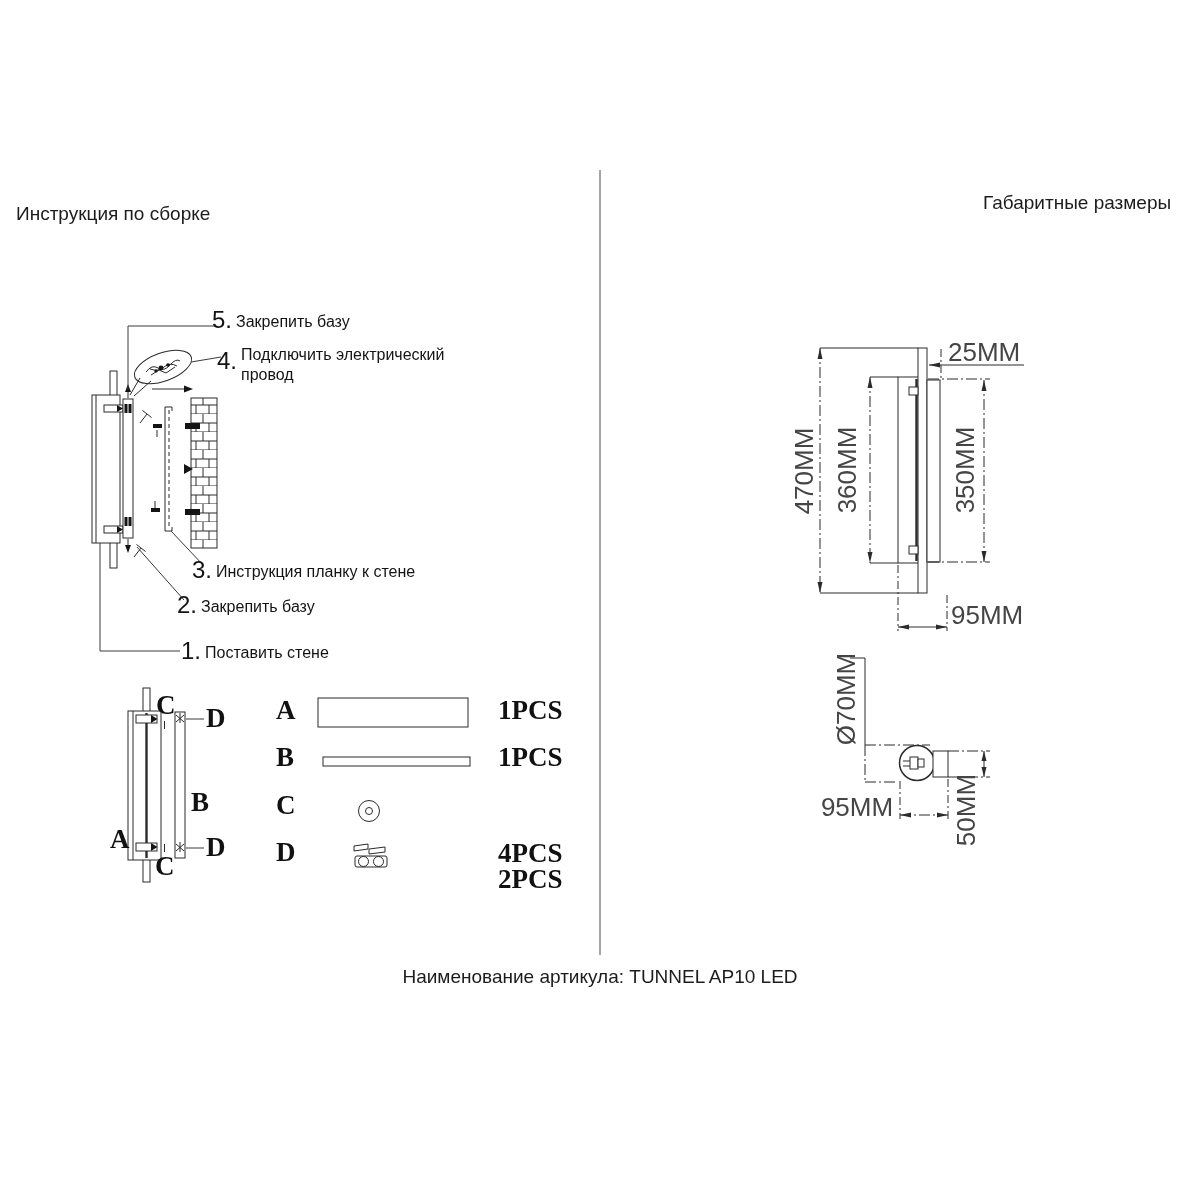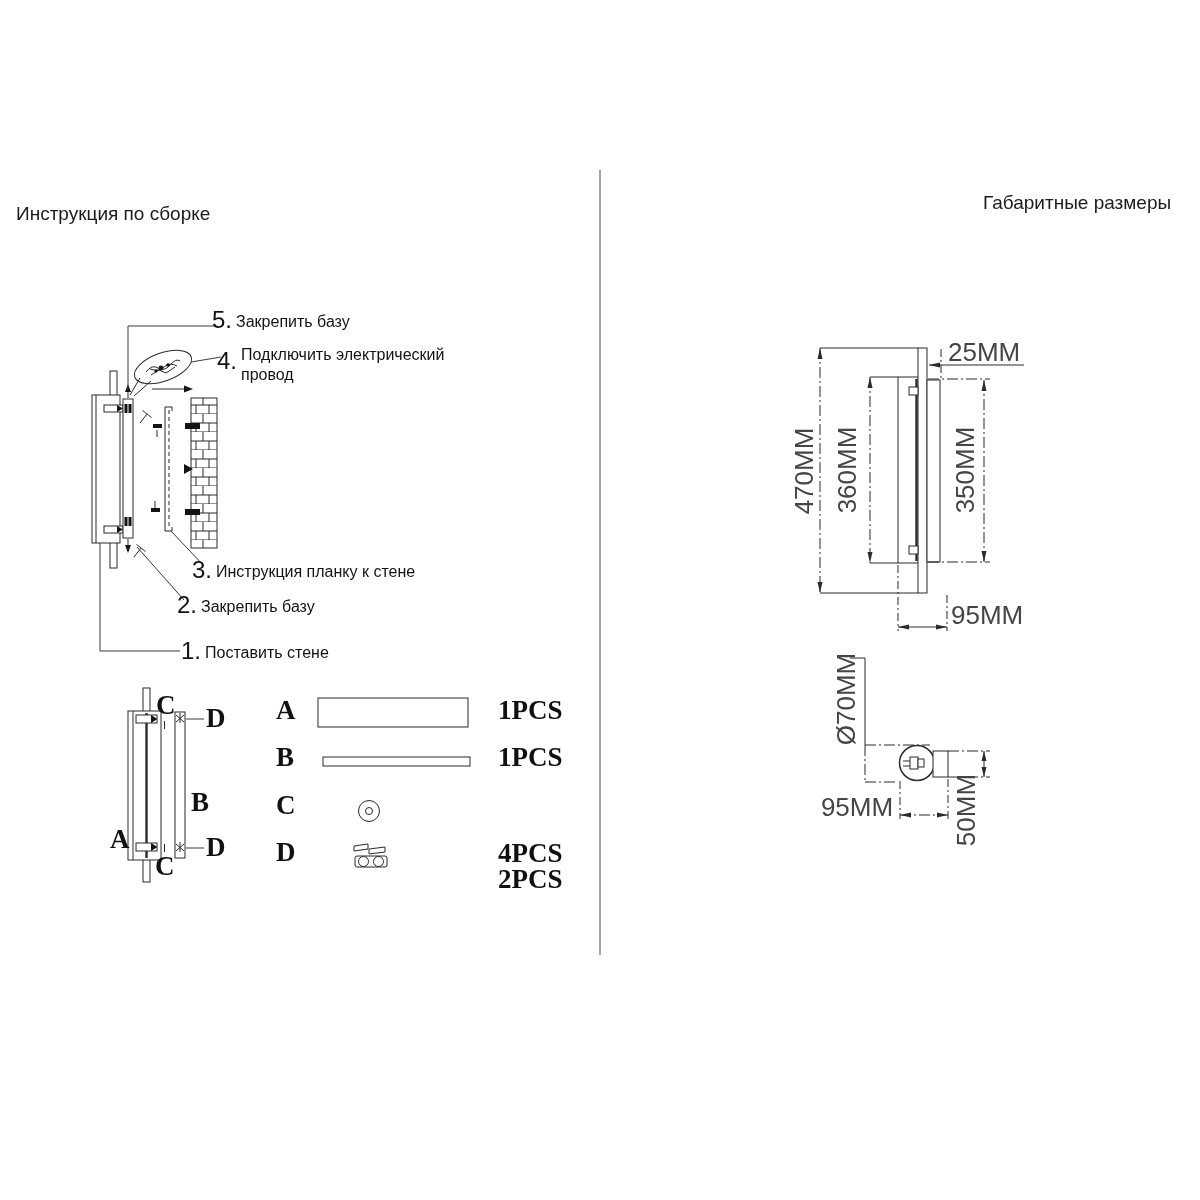--- a/index.html
+++ b/index.html
@@ -257,13 +257,14 @@
 
   <div class="abs plet" style="left:276px;top:697px;">A</div>
   <div class="abs plet" style="left:276px;top:744px;">B</div>
   <div class="abs plet" style="left:276px;top:792px;">C</div>
   <div class="abs plet" style="left:276px;top:839px;">D</div>
   <div class="abs plet" style="left:498px;top:697px;">1PCS</div>
   <div class="abs plet" style="left:498px;top:744px;">1PCS</div>
   <div class="abs plet" style="left:498px;top:792px;margin-top:48px;">4PCS</div>
   <div class="abs plet" style="left:498px;top:839px;margin-top:27px;">2PCS</div>
 
+  <div class="abs caption" style="left:600px;top:966px;transform:translateX(-50%);">Наименование артикула: TUNNEL AP10 LED</div>
 </div>
 
 </body></html>

